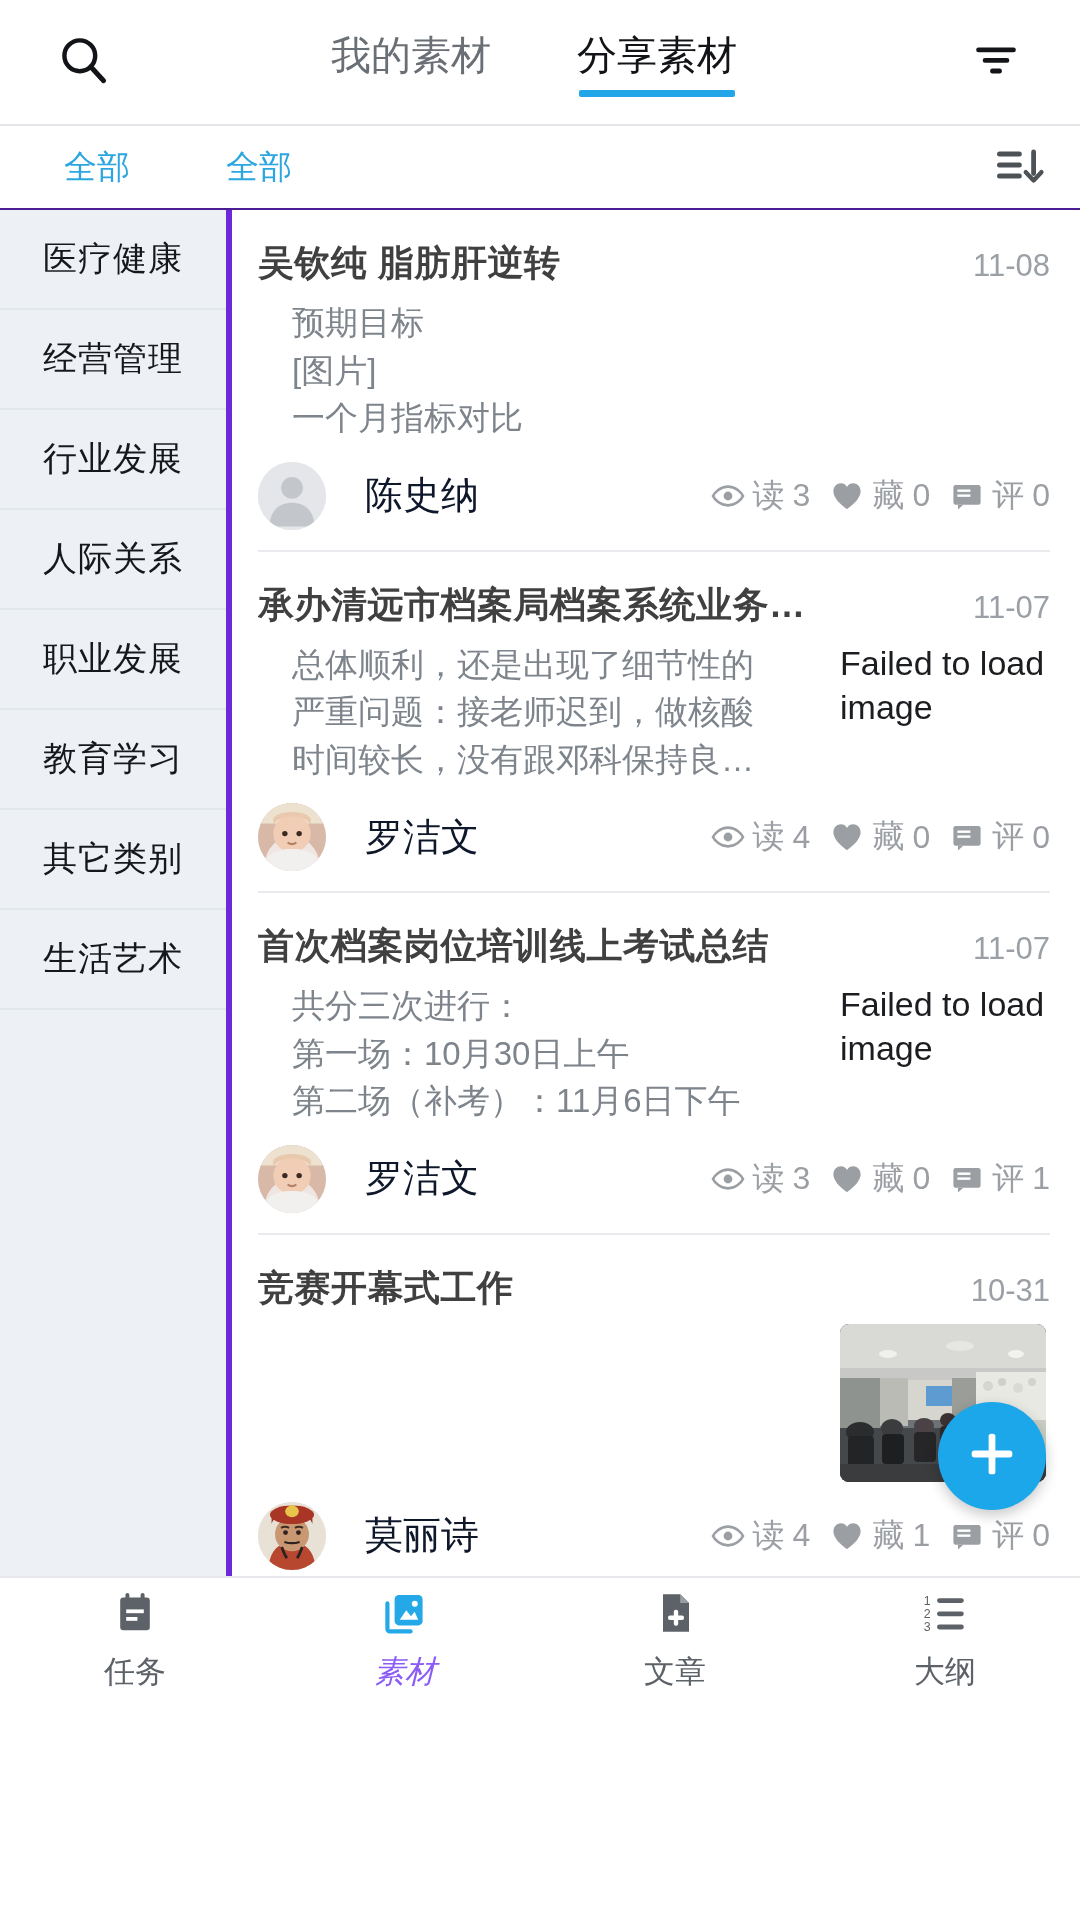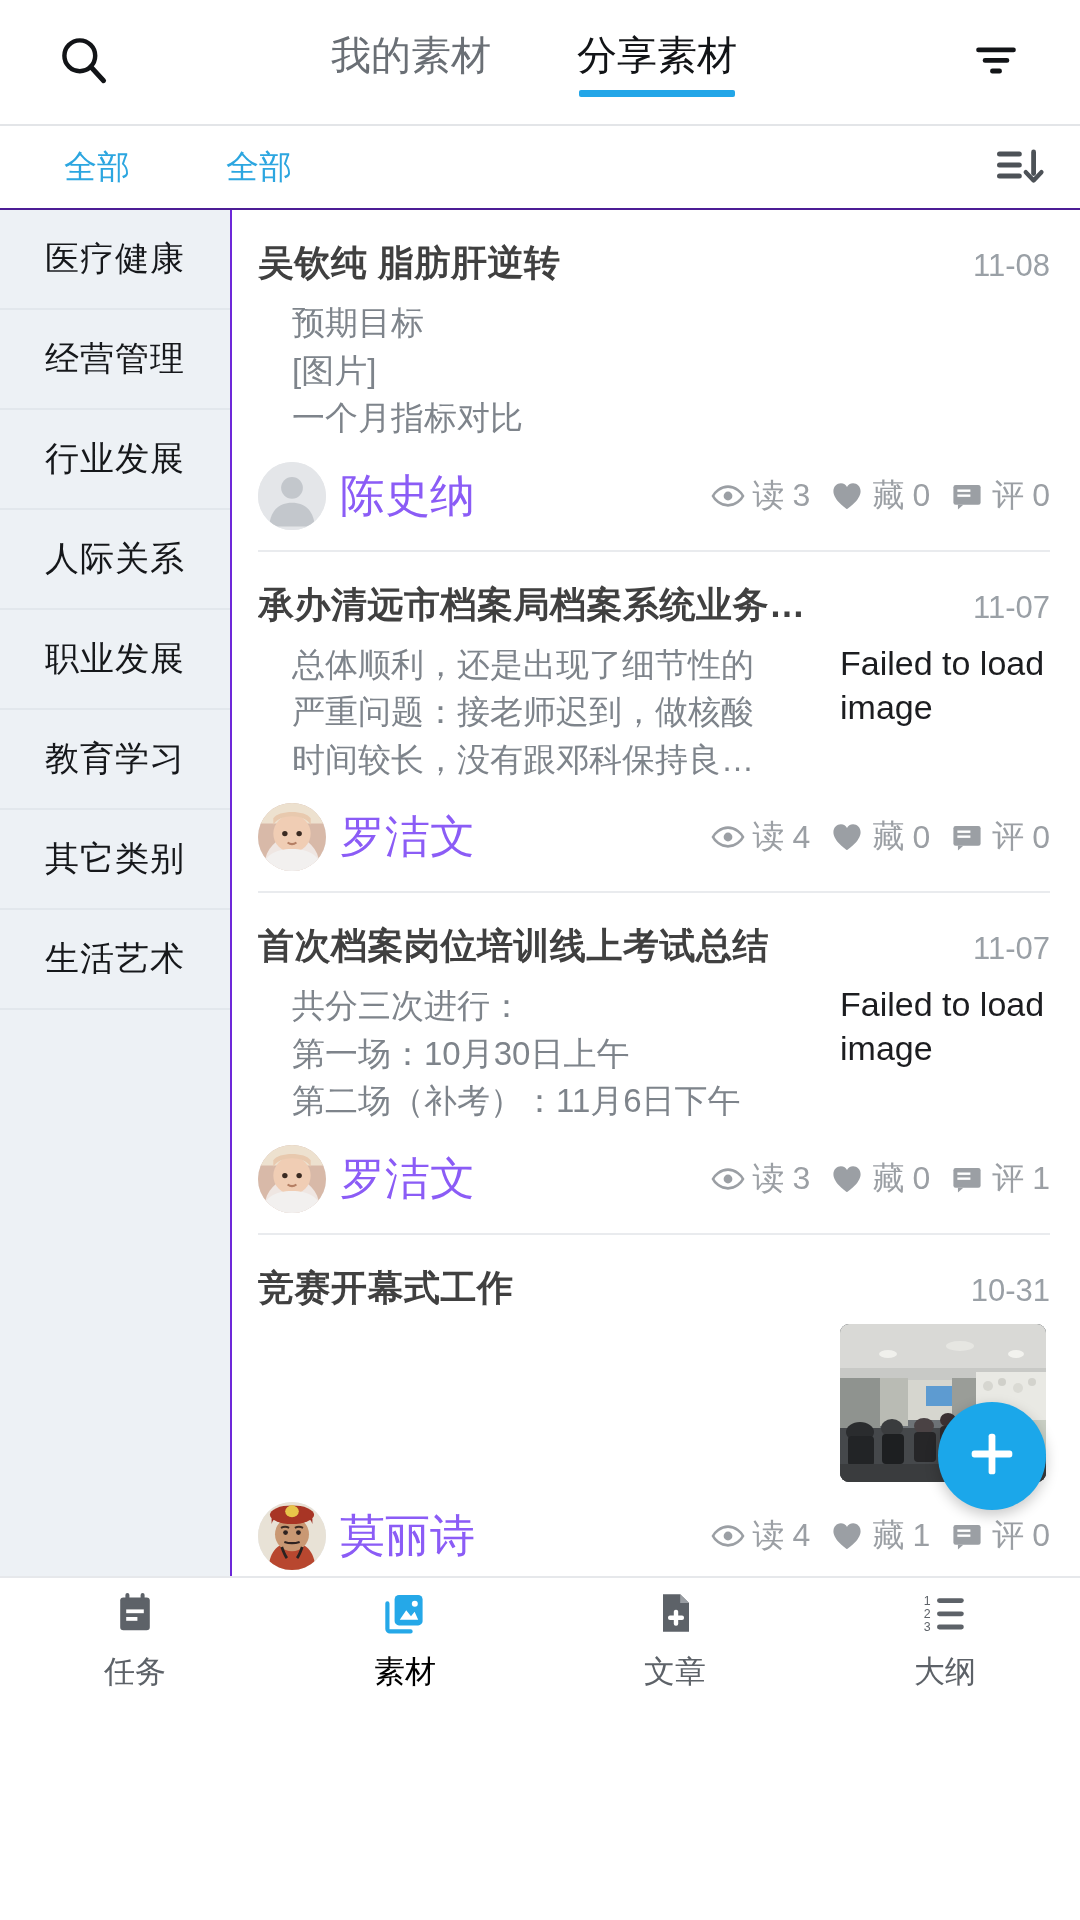--- a/index.html
+++ b/index.html
@@ -95,21 +95,21 @@
     display: flex;
     min-height: 0;
     background: #ffffff;
   }
 
   
   .sidebar {
     width: 232px;
     flex: 0 0 232px;
     background: #edf1f5;
-    border-right: 2px solid #6d28d9;
+    border-right: 6px solid #6d28d9;
     overflow: hidden;
   }
   .cat {
     height: 100px;
     display: flex; align-items: center; justify-content: center;
     font-size: 34px;
     color: #16181b;
     border-bottom: 2px solid #e2e7ec;
     cursor: pointer;
     letter-spacing: 1px;
@@ -193,23 +193,23 @@
   }
   .avatar {
     width: 68px; height: 68px;
     border-radius: 50%;
     overflow: hidden;
     flex: 0 0 auto;
     background: #e4e6e9;
   }
   .avatar svg { display: block; width: 100%; height: 100%; }
   .author {
-    font-size: 45px;
-    color: #8b5cf6;
-    margin-left: 14px;
+    font-size: 38px;
+    color: #0f172a;
+    margin-left: 39px;
     flex: 1 1 auto;
     white-space: nowrap;
     overflow: hidden;
   }
   .stats {
     display: flex; align-items: center;
     gap: 20px;
     flex: 0 0 auto;
   }
   .stat {
@@ -247,21 +247,21 @@
     flex: 1 1 20%;
     display: flex; flex-direction: column;
     align-items: center; justify-content: center;
     gap: 10px;
     cursor: pointer;
   }
   .navitem .nlabel {
     font-size: 31px;
     color: #5d6268;
   }
-  .navitem.active .nlabel { color: #000000; }
+  .navitem.active .nlabel { color: #8b5cf6; font-style: italic; }
 </style>
 </head>
 <body>
 
 <div id="app">
 
   <div class="topbar">
     <div class="search-btn">
       <span>
         <svg width="56" height="56" viewBox="0 0 24 24" fill="none">

